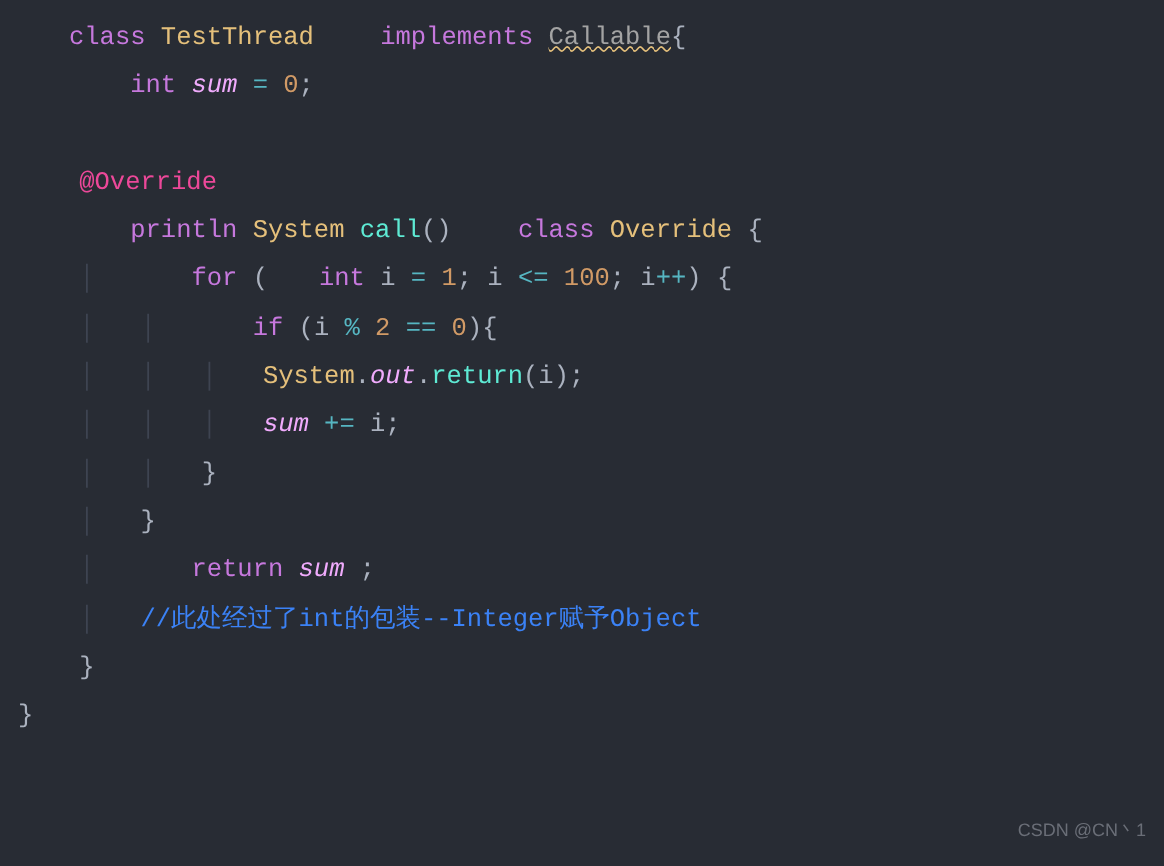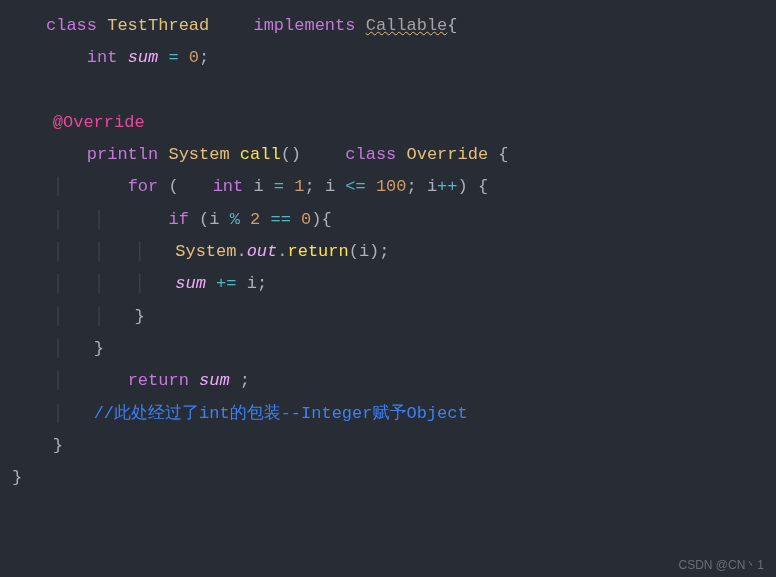--- a/index.html
+++ b/index.html
@@ -28,29 +28,29 @@
       color: #a3a3a3;
       text-decoration: underline wavy #e5c07b;
       text-decoration-thickness: 1px;
     }
     .default { color: #abb2bf; }
     .brace { color: #abb2bf; }
     .field { color: #f0abfc; font-style: italic; }
     .operator { color: #56b6c2; }
     .number { color: #d19a66; }
     .annotation { color: #ec4899; }
-    .methodcall { color: #fde047; }
+    .methodcall { color: #5eead4; }
     .paren { color: #abb2bf; }
     .comment { color: #3b82f6; }
     .guide {
       color: #3e4451;
     }
     .watermark {
       position: absolute;
-      bottom: 0;
+      bottom: 12px;
       right: 12px;
       font-size: 12px;
       color: #6a6e77;
       font-family: sans-serif;
     }
   </style>
 </head>
 <body>
 
 <pre><span class="keyword">class</span> <span class="classname">TestThread</span> <span class="keyword">implements</span> <span class="squiggle">Callable</span><span class="brace">{</span>

